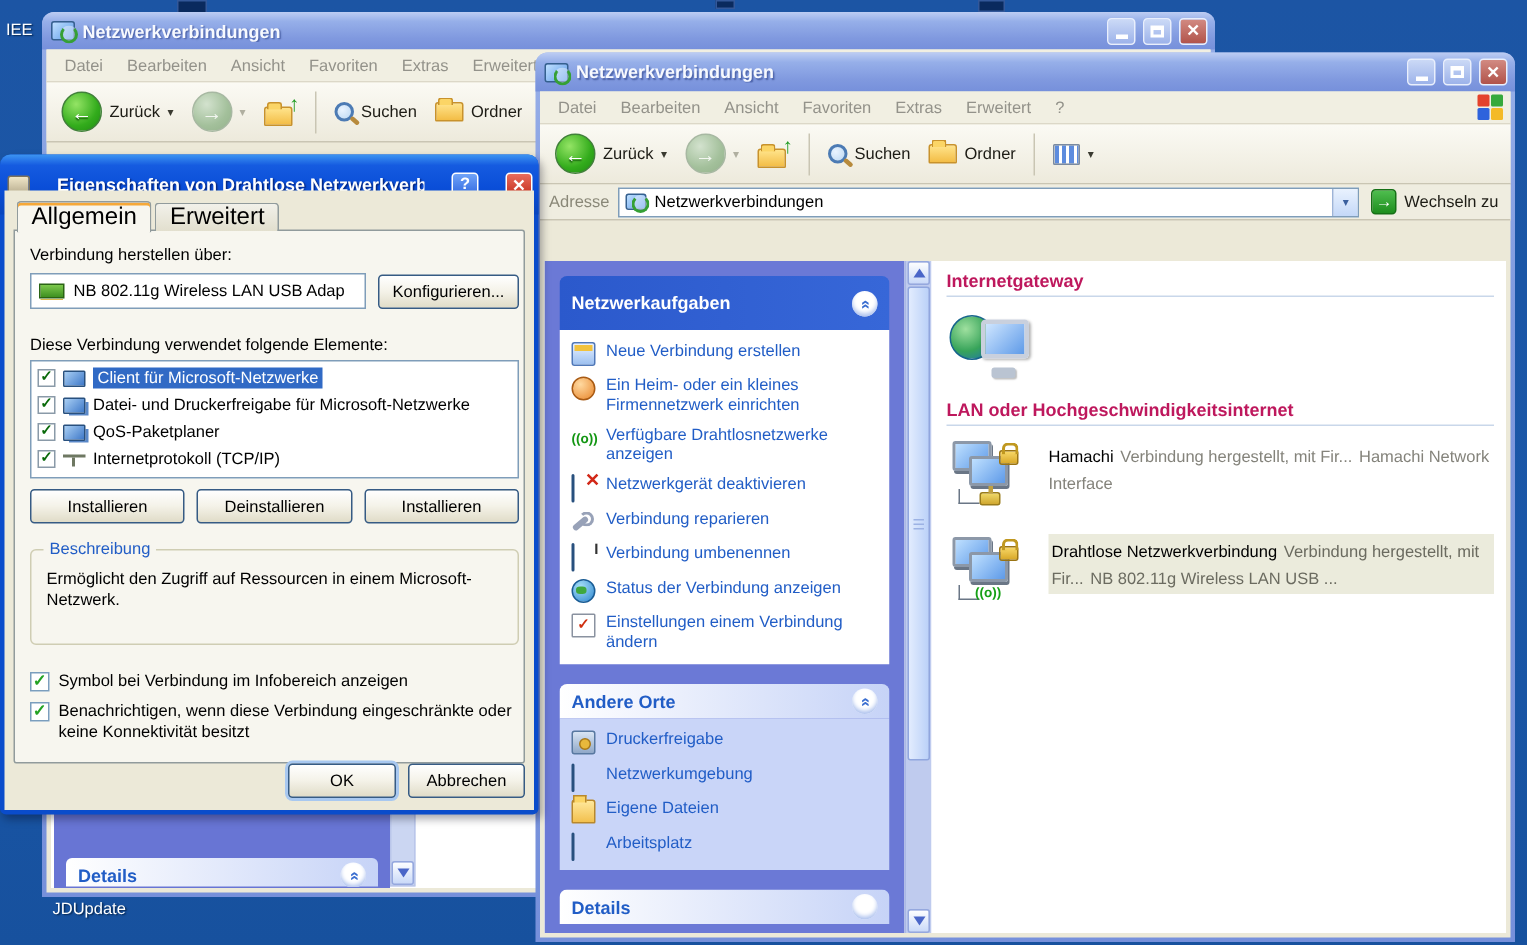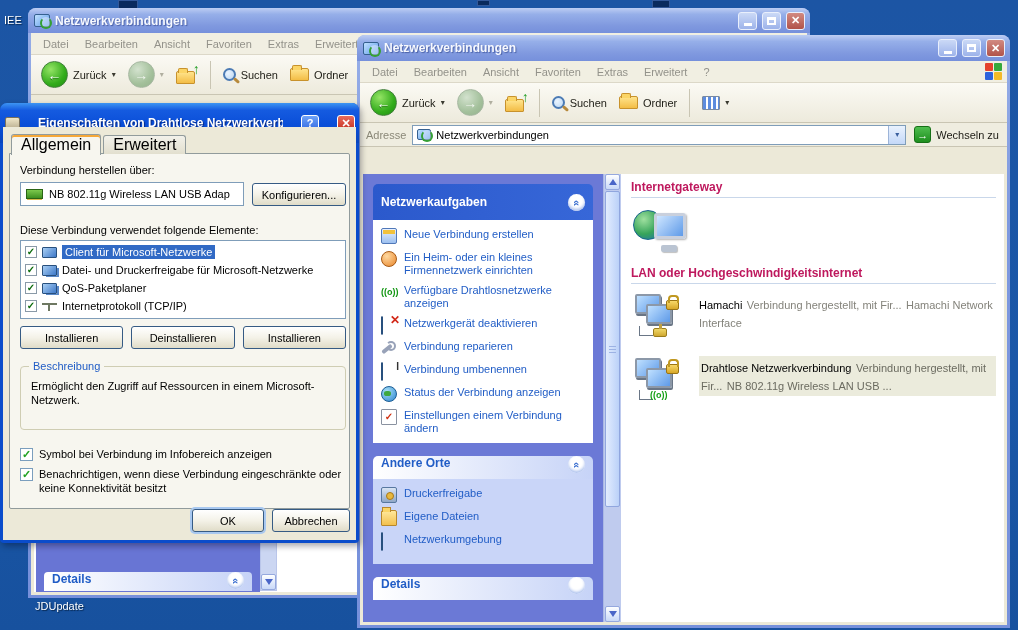--- a/index.html
+++ b/index.html
@@ -43,21 +43,21 @@
   .mag::after { content:''; position:absolute; width:7px; height:3px; background:#B78A3C; border-radius:2px; right:-6px; bottom:-3px; transform:rotate(40deg); }
   .views-ic { width:18px; height:14px; border:1px solid #7A8AA0; background:repeating-linear-gradient(90deg,#5D8CDE 0 3px,#FFF 3px 5px); border-radius:1px; }
   .app-ic { width:16px; height:13px; background:linear-gradient(135deg,#BFE0FF,#5E9AE8); border:1px solid #35608F; border-radius:2px; position:relative; flex:none; }
   .app-ic::after { content:''; position:absolute; right:-3px; bottom:-3px; width:8px; height:8px; border:2px solid #35A035; border-radius:50%; border-top-color:transparent; background:rgba(255,255,255,.4); }
 
   
   #win1 { left:28px; top:8px; width:782px; height:590px; }
   .w1-body { position:absolute; left:3px; right:3px; top:88px; bottom:3px; background:#fff; overflow:hidden; }
   .w1-panel { position:absolute; left:2px; top:0; bottom:0; width:224px; background:#6875D4; }
   .w1-details { position:absolute; left:8px; right:8px; top:451px; bottom:1px; border-radius:4px 4px 0 0; overflow:hidden; }
-  .sec-head-light { height:23px; background:linear-gradient(90deg,#FFFFFF,#C6D3F7); display:flex; justify-content:space-between; padding:0 8px; }
+  .sec-head-light { height:23px; background:linear-gradient(90deg,#FFFFFF,#C6D3F7); display:flex; align-items:center; justify-content:space-between; padding:0 8px; }
   .sec-head-light b { color:#215DC6; font-size:12px; }
   .chev { width:17px; height:17px; border-radius:50%; background:#fff; box-shadow:inset 0 -2px 3px #AEC2EE; display:flex; align-items:center; justify-content:center; flex:none; }
   .chev span { display:inline-block; transform:rotate(90deg); color:#3A6ED0; font-weight:bold; font-size:11px; letter-spacing:-1px; line-height:1; }
   .w1-scroll { position:absolute; left:226px; top:0; bottom:1px; width:17px; background:#CBD6F2; border:1px solid #BAC6EA; }
   .scroll-btn { position:absolute; left:0; width:15px; height:16px; background:linear-gradient(180deg,#FDFEFF,#C9D9F8); border:1px solid #95A8DE; border-radius:2px;
     display:flex; align-items:center; justify-content:center; }
   .tri-up { width:0; height:0; border-left:4px solid transparent; border-right:4px solid transparent; border-bottom:6px solid #4A66C8; }
   .tri-dn { width:0; height:0; border-left:4px solid transparent; border-right:4px solid transparent; border-top:6px solid #4A66C8; }
 
   
@@ -372,26 +372,30 @@
               <span class="chev">
                   <span>«</span>
                 </span>
             </div>
             <div class="placesbody">
               <div class="titem">
                 <span class="ti ti-cp"></span>
                 <span class="tlabel">Druckerfreigabe</span>
               </div>
               <div class="titem">
+                <span class="ti"><span class="mini-mon dup"></span></span>
+                <span class="tlabel">Netzwerkumgebung</span>
+              </div>
+              <div class="titem">
                 <span class="ti ti-doc"></span>
                 <span class="tlabel">Eigene Dateien</span>
               </div>
-              <div class="titem">
-                <span class="ti"><span class="mini-mon dup"></span></span>
-                <span class="tlabel">Netzwerkumgebung</span>
+              <div class="titem" style="margin-bottom:0;">
+                <span class="ti"><span class="mini-mon" style="background:linear-gradient(135deg,#C8D8EC,#7090B8);"></span></span>
+                <span class="tlabel">Arbeitsplatz</span>
               </div>
             </div>
           </div>
           <div class="sec w2-details">
             <div class="sec-head-light">
               <b>Details</b>
               <span class="chev"></span>
             </div>
 
           </div>

